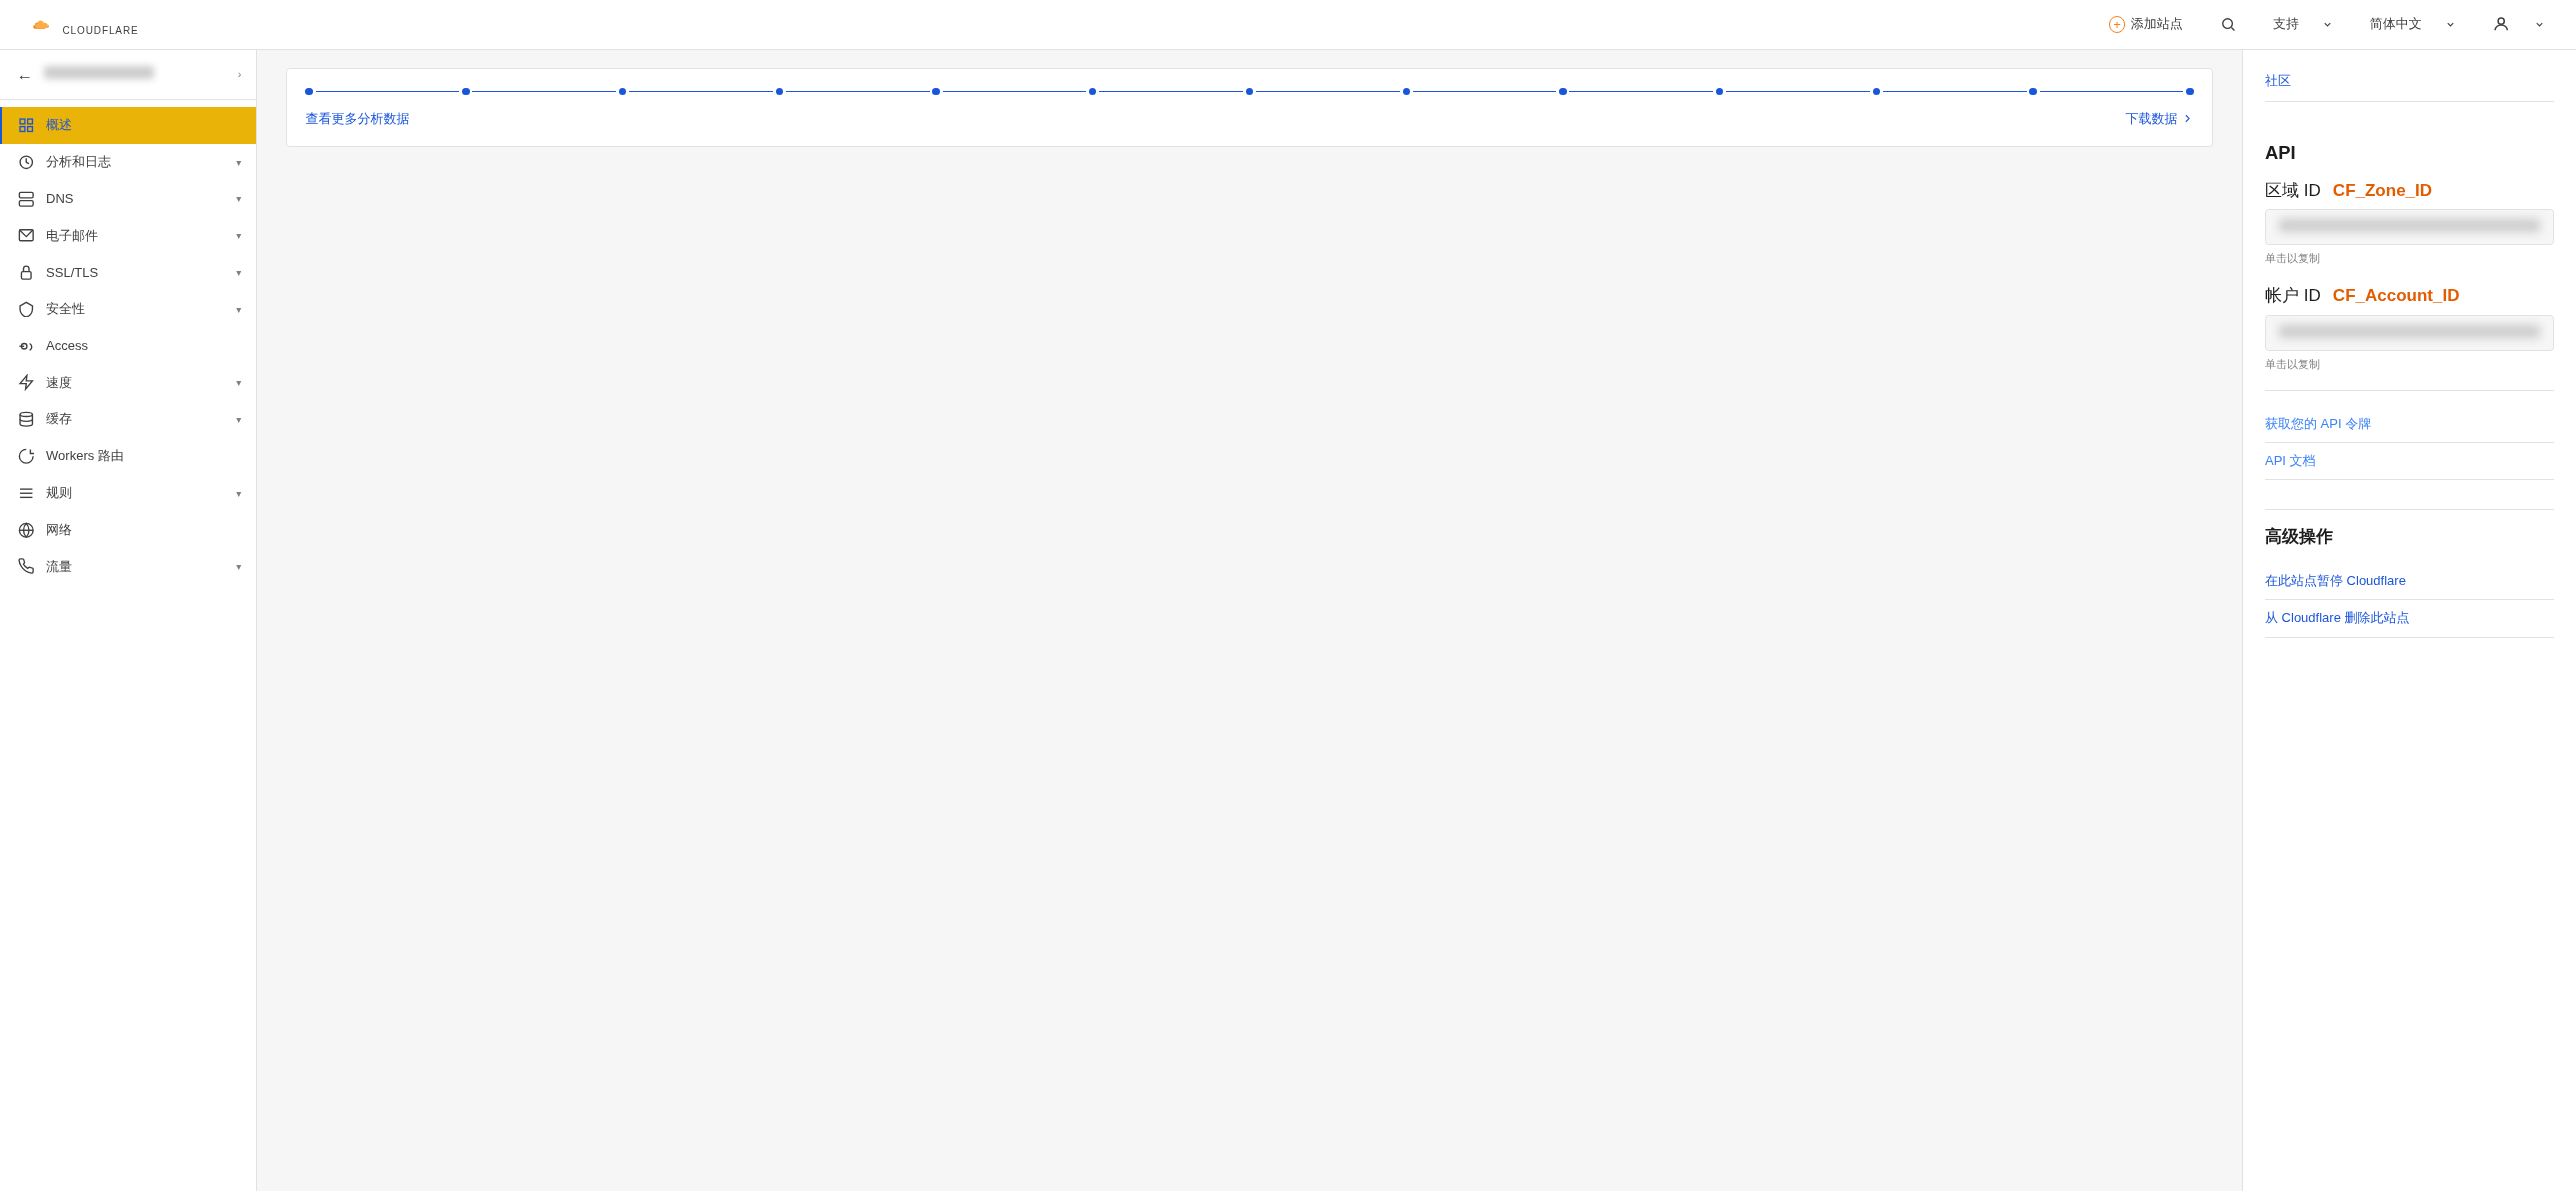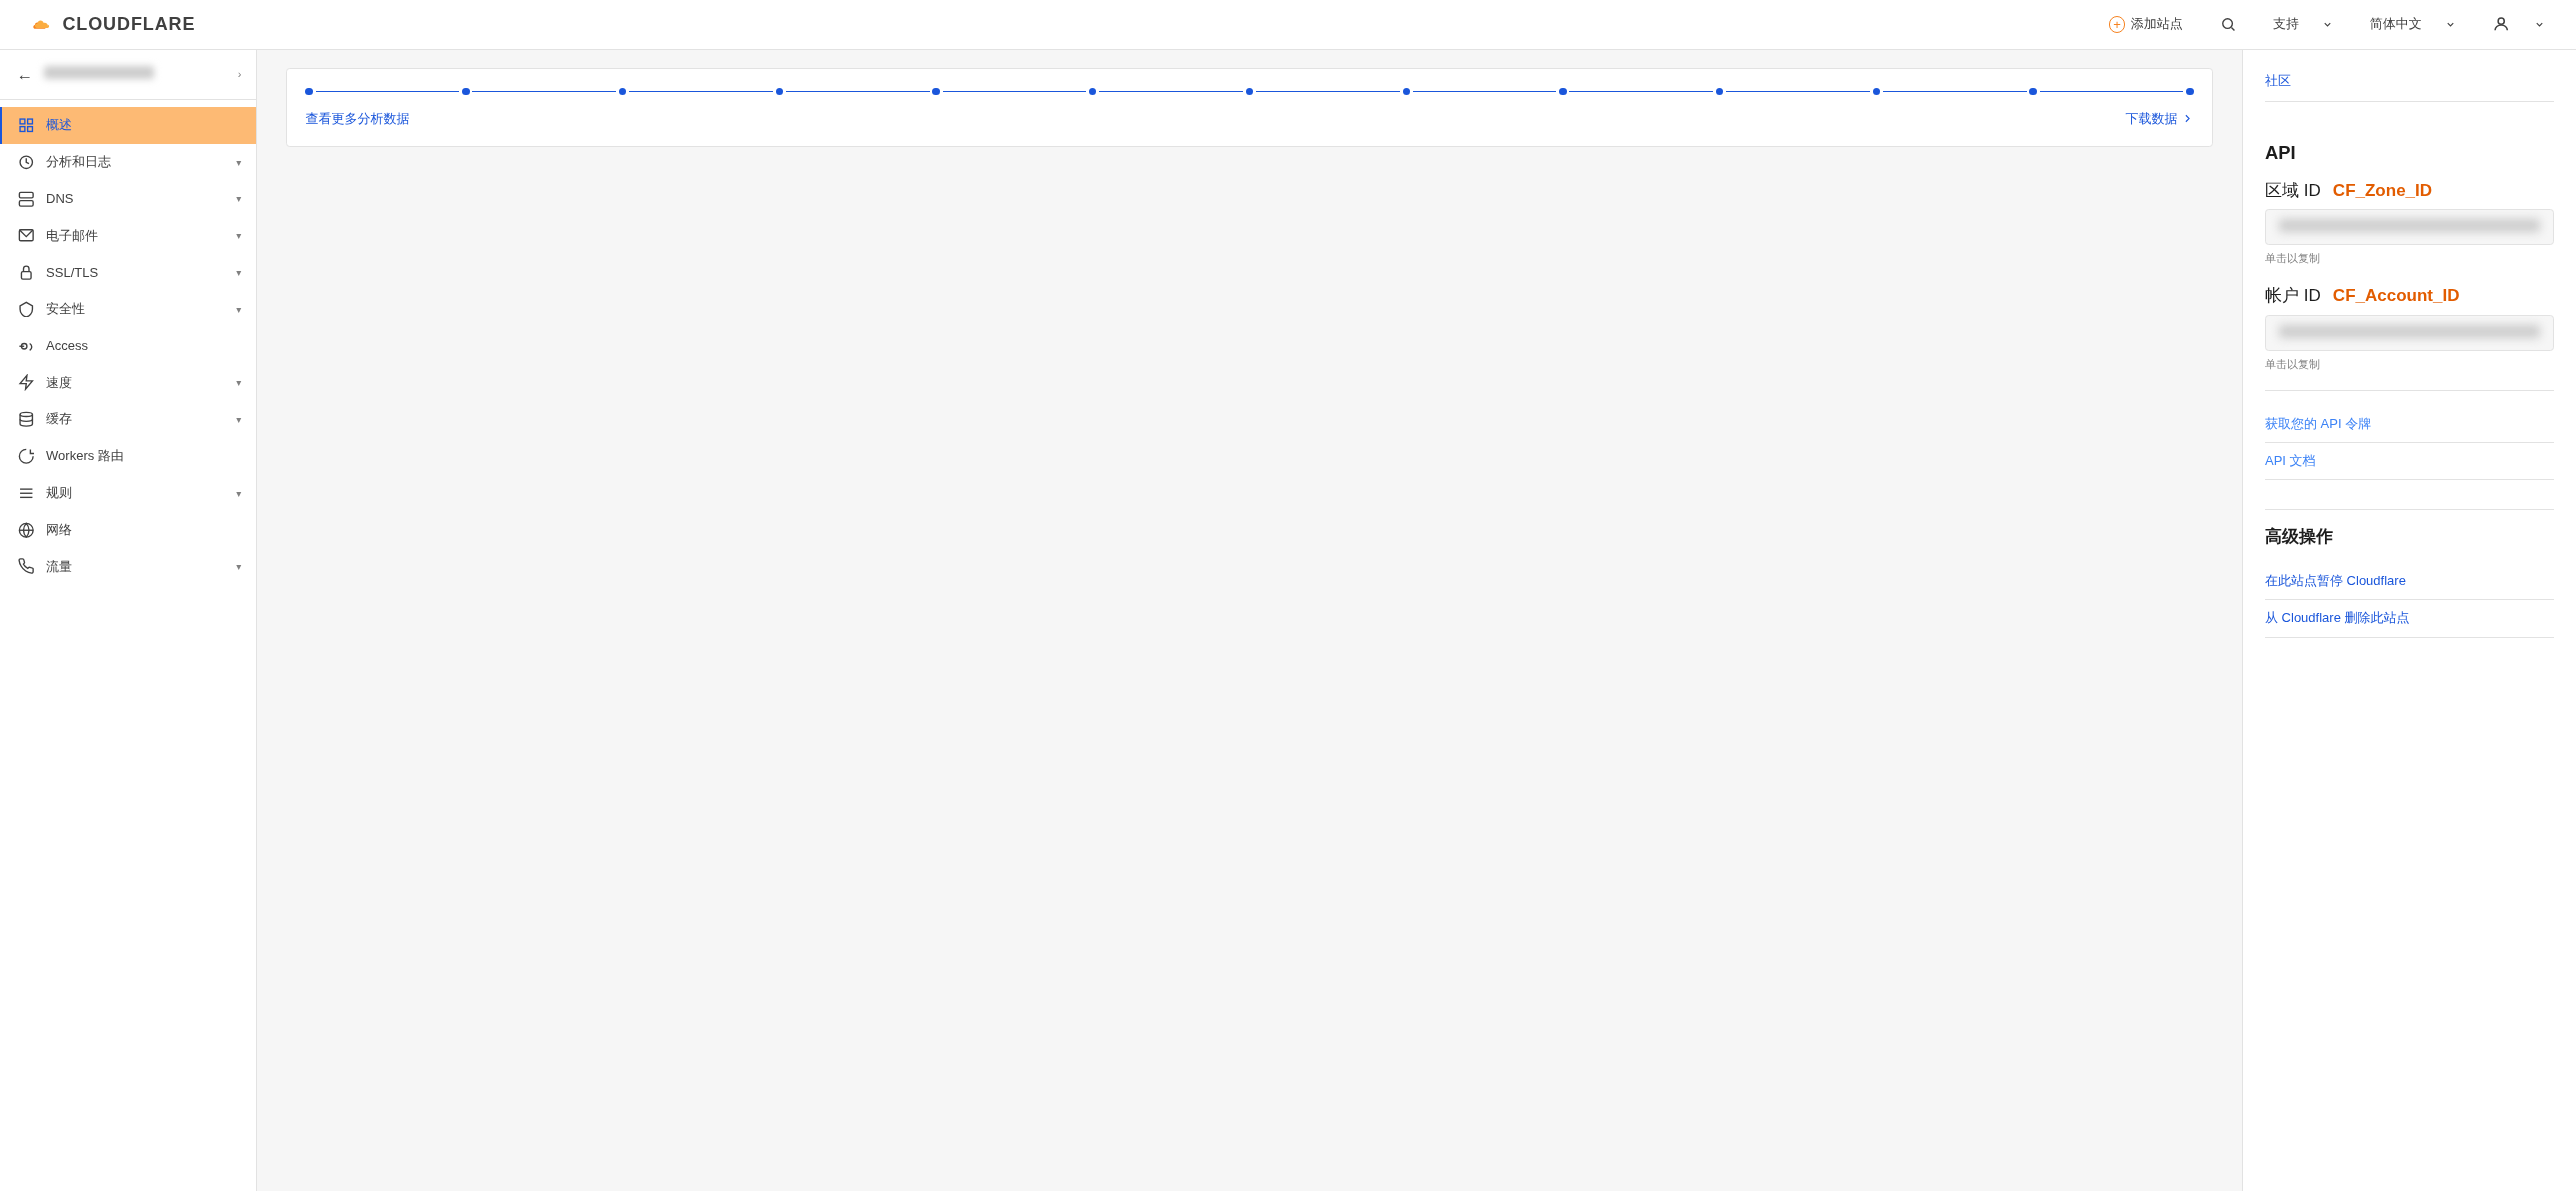--- a/index.html
+++ b/index.html
@@ -10,24 +10,24 @@
       height: 50px;
       background: #fff;
       border-bottom: 0.9px solid #e2e2e2;
       display: flex;
       align-items: center;
       padding: 0 22px;
       gap: 18.4px;
     }
     .topnav-logo {
       display: flex;
-      align-items: center;
+      align-items: flex-end;
       gap: 7.4px;
-      font-weight: 700;
-      font-size: 18px;
+      font-weight: 400;
+      font-size: 10px;
       color: #404040;
       text-transform: uppercase;
       letter-spacing: 0.9px;
       margin-right: auto;
     }
     .topnav-logo .cf-icon {
       width: 33px;
       height: 22px;
     }
     .topnav-actions {
@@ -125,21 +125,21 @@
       display: flex;
       align-items: center;
       padding: 9.2px 14.7px;
       gap: 11px;
       cursor: pointer;
       color: #404040;
       font-size: 13px;
       border-left: 2.8px solid transparent;
     }
     .sidebar-item.active {
-      background: #fdba74;
+      background: #eab308;
       border-left: 2.8px solid #1a56db;
       color: #1a56db;
     }
     .sidebar-item .item-icon {
       width: 18.4px;
       height: 18.4px;
       display: flex;
       align-items: center;
       justify-content: center;
       flex-shrink: 0;

